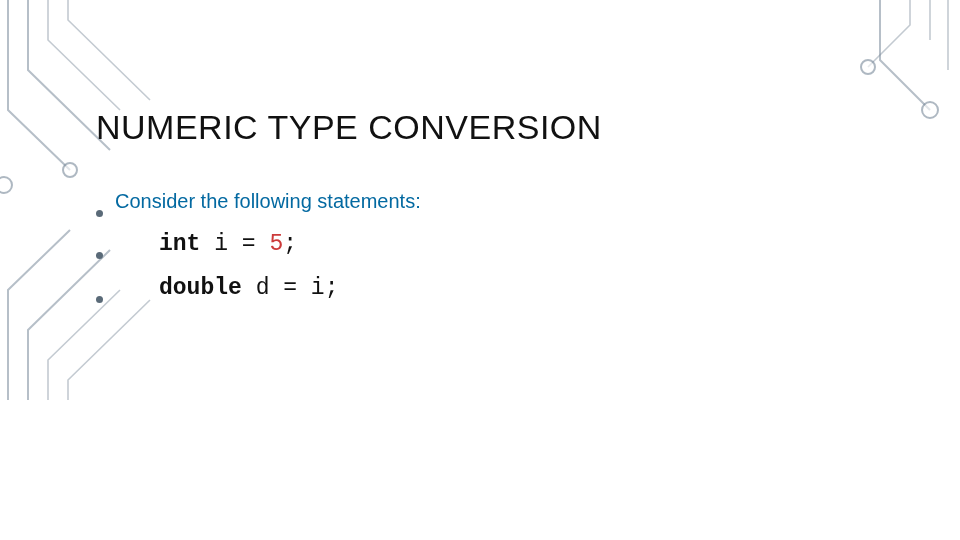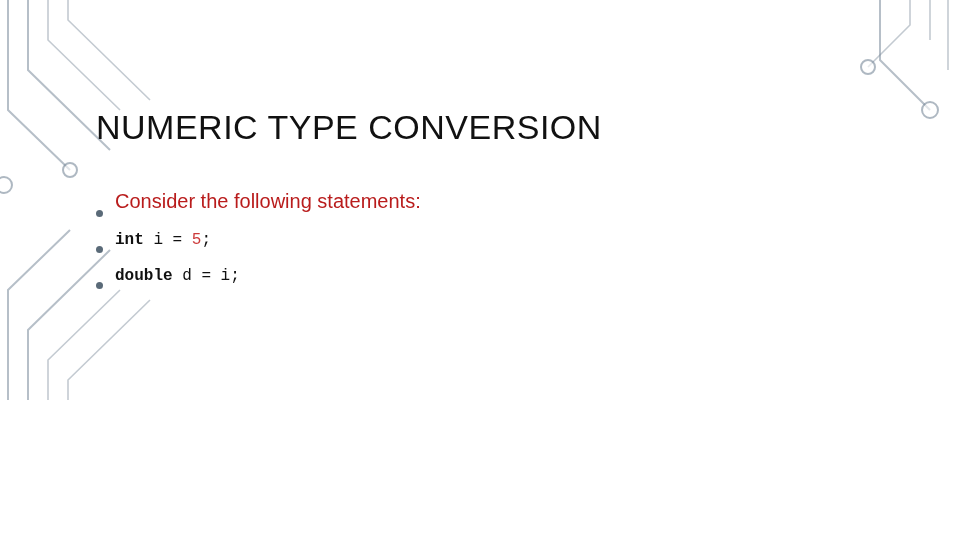--- a/index.html
+++ b/index.html
@@ -65,26 +65,27 @@
     height: 7px;
     border-radius: 50%;
     background: #5a6a78;
     flex: 0 0 auto;
     margin-right: 12px;
     position: relative;
     top: 9px;
   }
   .bullet-text {
     font-size: 20px;
-    color: #b91c1c;
+    color: #0369a1;
   }
   .code {
     font-family: "Courier New", Courier, monospace;
-    font-size: 16px;
+    font-size: 23px;
     color: #111;
+    margin-left: 44px;
   }
   .code b { font-weight: bold; }
   .lit { color: #cc3a3a; }
 </style>
 </head>
 <body>
 
 <div class="slide">
 
   <svg class="decor" width="260" height="230" viewBox="0 0 260 230" style="left:0; top:0;">

